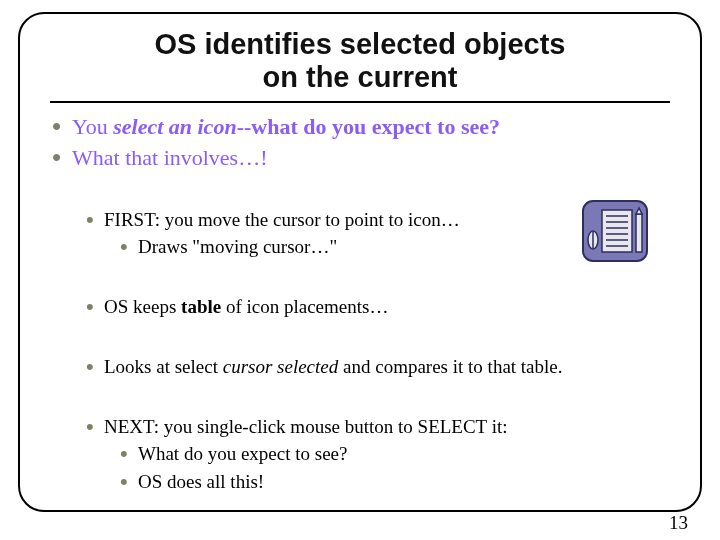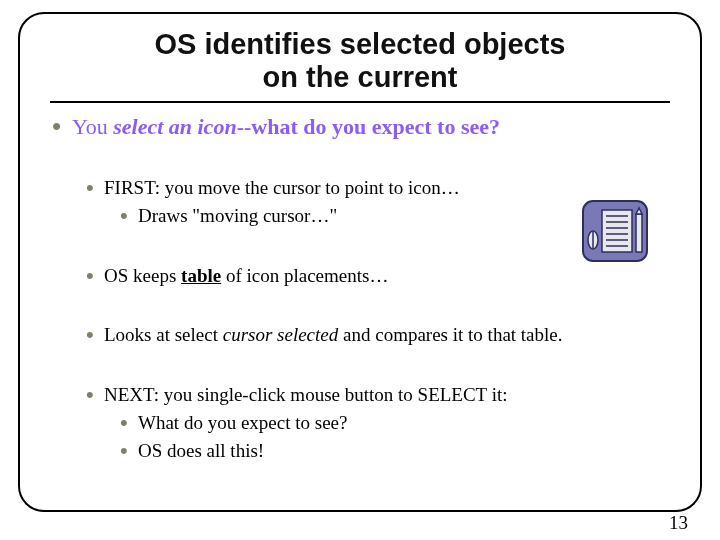--- a/index.html
+++ b/index.html
@@ -87,21 +87,21 @@
     content: "•";
     position: absolute;
     left: 0;
     top: -2px;
     font-size: 22px;
     color: #808066;
     font-family: Arial, sans-serif;
   }
   .italic { font-style: italic; }
   .bold { font-weight: 700; }
-  .underline { text-decoration: underline; }
+  .underline { }
   .page-number {
     position: absolute;
     bottom: 6px;
     right: 32px;
     font-size: 19px;
     font-family: 'Times New Roman', serif;
     color: #000;
   }
   .clip-icon {
     position: absolute;
@@ -121,20 +121,23 @@
     <span>on the current</span>
   </div>
   <hr class="title-underline">
 
   <div class="content">
 
     <div class="l1">
       <span>You </span><span class="italic bold">select an icon</span><span class="bold">--what do you expect to see?</span>
     </div>
 
+    <div class="l1">
+      <span>What that involves…!</span>
+    </div>
 
     <div class="l2-wrap">
       <div class="l2">
         <span>FIRST:  you move the cursor to point to icon…</span>
       </div>
       <div class="l3-wrap">
         <div class="l3">
           <span>Draws "moving cursor…"</span>
         </div>
       </div>

